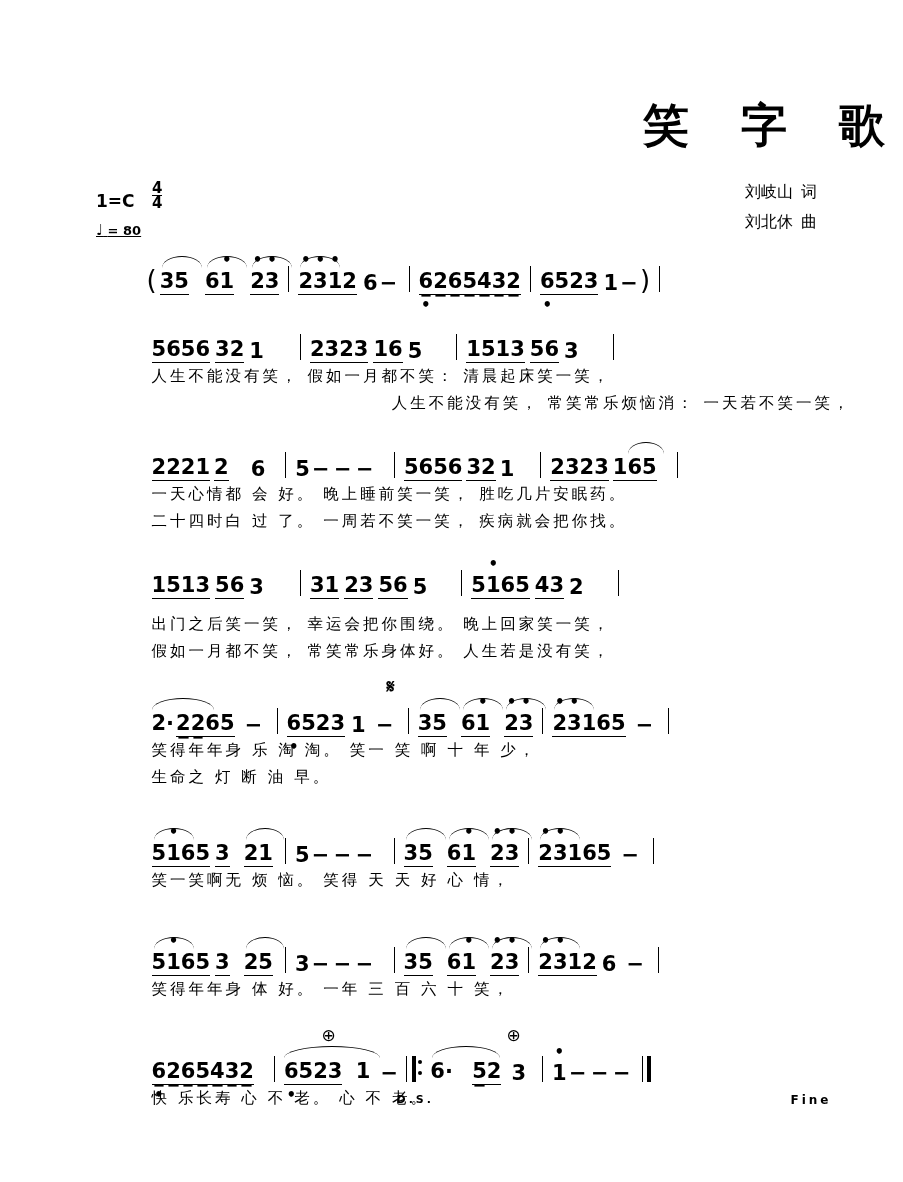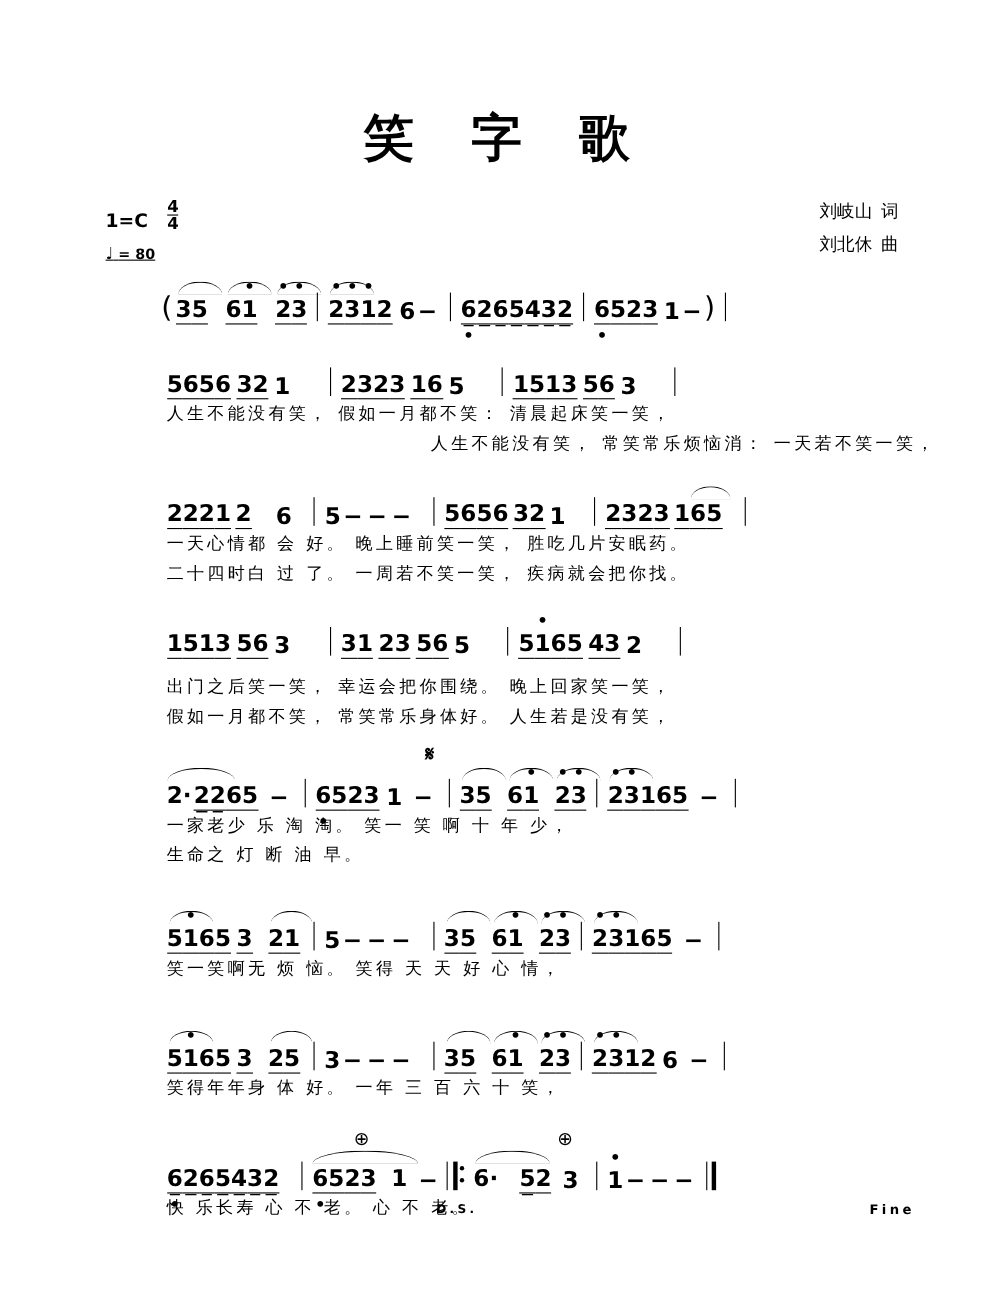--- a/index.html
+++ b/index.html
@@ -16,21 +16,21 @@
     overflow: hidden;
   }
   .sheet {
     width: 903px;
     height: 1182px;
     position: relative;
   }
 
   
   .title {
-    text-align: center;
+    text-align: right;
     font-family: "DejaVu Sans", sans-serif;
     font-weight: bold;
     font-size: 46px;
     letter-spacing: 18px;
     padding-top: 95px;
     text-indent: 18px;
   }
 
   
   .meta {
@@ -427,21 +427,21 @@
         <span class="slur" style="left:2px;width:40px;"></span>
         <span class="tok u1 dotup">2</span><span class="tok u1 dotup">3</span>
       </span>
       <span class="tok u1">1</span>
         <span class="tok u1">6</span>
         <span class="tok u1">5</span>
       <span class="dash" style="margin-left:8px;">−</span>
       <span class="bar" style="margin-left:12px;"></span>
     </div>
     <div class="lyricline" style="padding-left:100px; letter-spacing:3px;">
-      <span>一家老少   乐 淘 淘。  笑一  笑 啊  十 年 少，</span>
+      <span>笑得年年身   乐 淘 淘。  笑一  笑 啊  十 年 少，</span>
     </div>
     <div class="lyricline" style="padding-left:100px; letter-spacing:3px;">
       <span>生命之 灯   断 油 早。</span>
     </div>
   </div>
 
   <div class="system" style="margin-top:34px;">
     <div class="noteline" style="padding-left:100px;">
       <span class="seg">
         <span class="slur" style="left:2px;width:40px;"></span>

